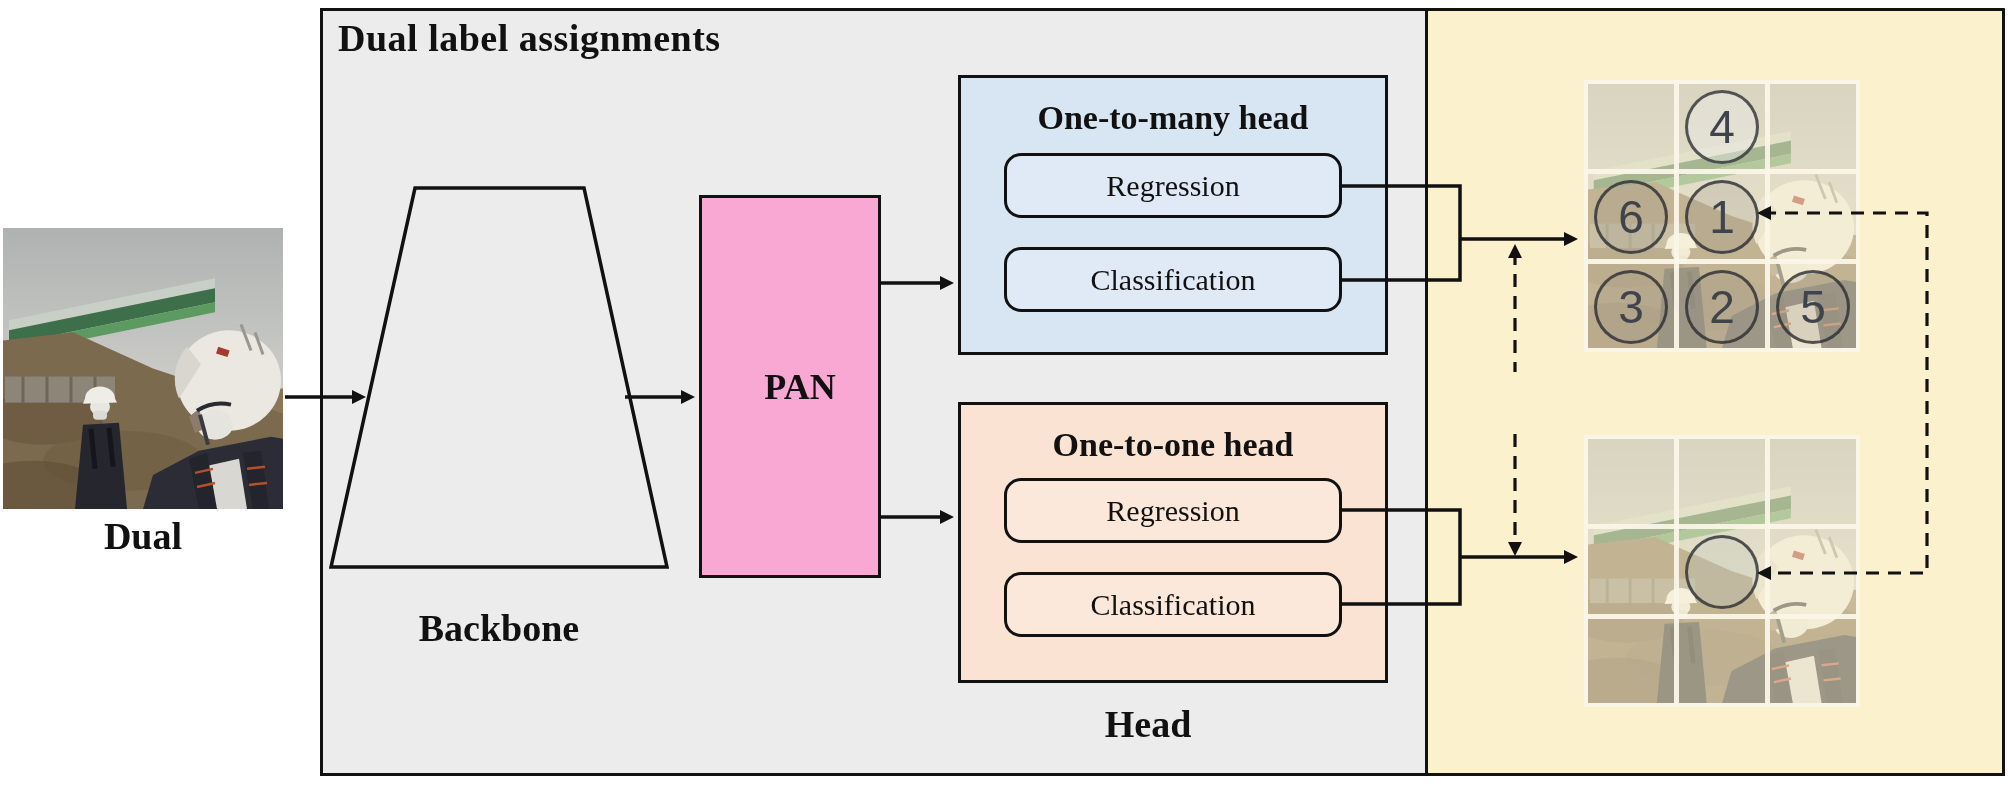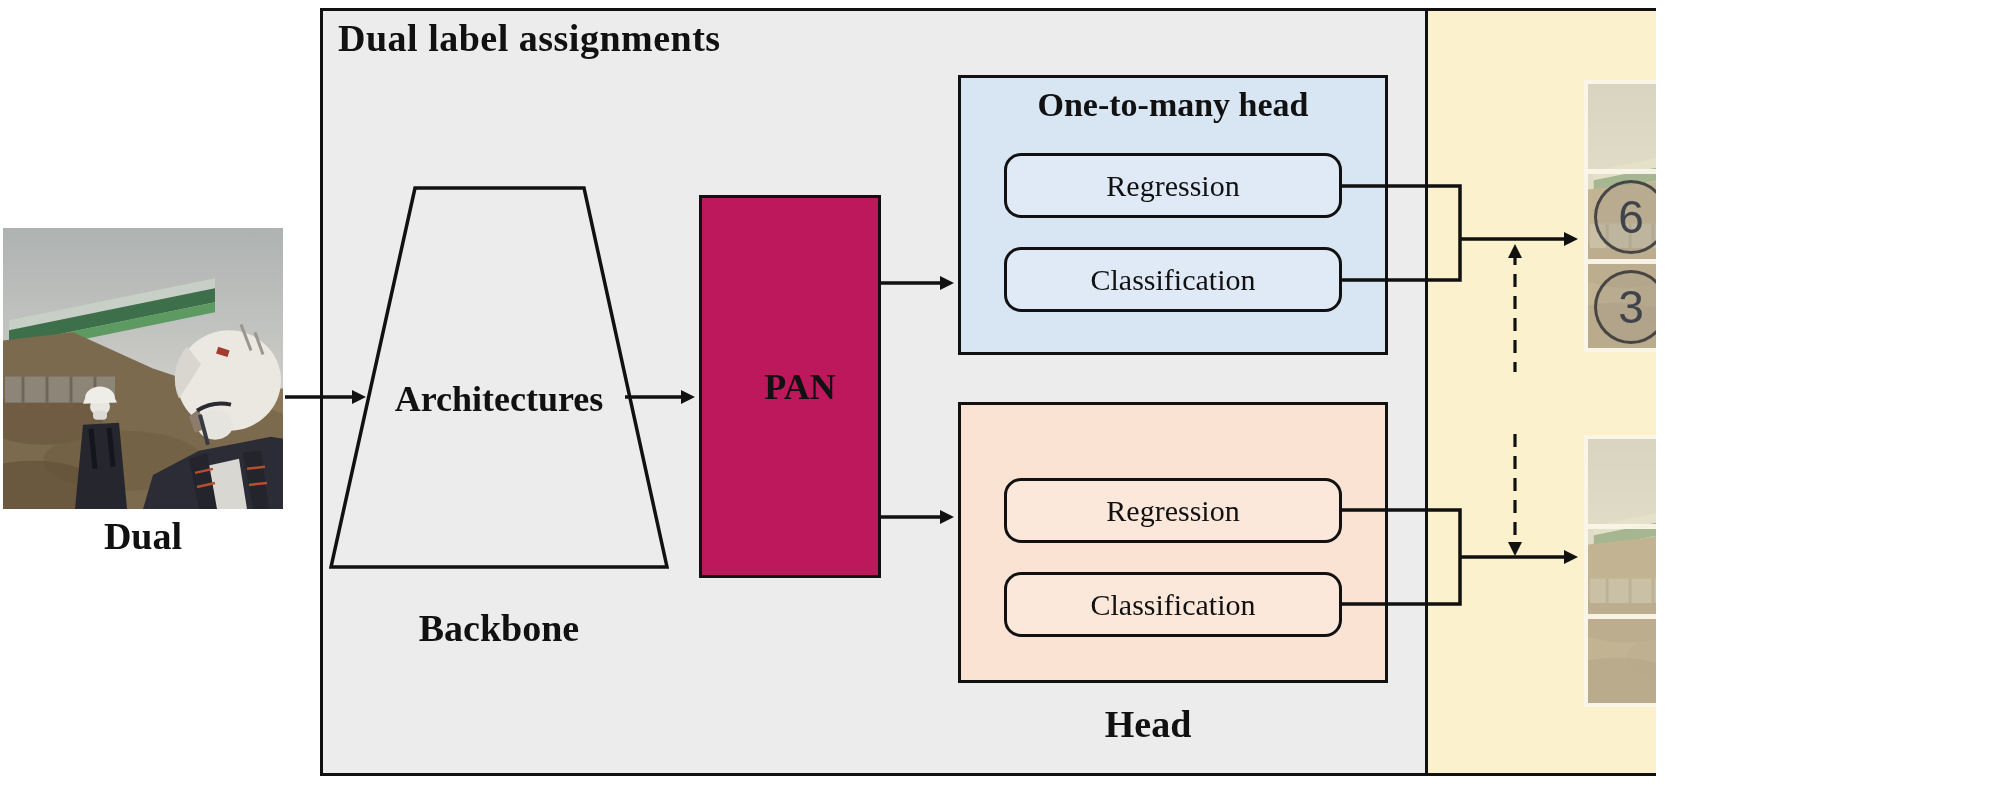--- a/index.html
+++ b/index.html
@@ -1,32 +1,32 @@
 <!DOCTYPE html>
 <html><head>
 <meta charset="utf-8">
 <style>
   html,body{margin:0;padding:0;background:#ffffff;}
-  .canvas{position:relative;width:1656px;height:785px;background:#fff;overflow:hidden;
-          font-family:"Liberation Serif",serif;color:#111;}
+  .canvas{position:relative;width:2008px;height:785px;background:#fff;overflow:hidden;
+          font-family:"Liberation Serif",serif;color:#111;border-radius:19px;}
   
   .panel{position:absolute;box-sizing:border-box;border:3px solid #111;}
   .panel.gray{left:320px;top:8px;width:1108px;height:768px;background:#ececec;z-index:0;}
   .panel.cream{left:1425px;top:8px;width:580px;height:768px;background:#fbf1cc;z-index:0;}
   .panel-title{position:absolute;z-index:2;font-weight:bold;font-size:38px;letter-spacing:.5px;}
   
   .cap{position:absolute;z-index:2;font-weight:bold;font-size:38px;text-align:center;}
   
   .block{position:absolute;box-sizing:border-box;border:3.5px solid #111;z-index:1;}
-  .pan-box{left:699px;top:195px;width:182px;height:383px;background:#be185d;
+  .pan-box{left:699px;top:195px;width:182px;height:383px;background:#f9a8d4;
            display:flex;align-items:center;justify-content:center;font-weight:bold;font-size:36px;padding-left:20px;}
   .head-box{z-index:1;}
   .head-box.blue{left:958px;top:75px;width:430px;height:280px;background:#d8e6f3;}
   .head-box.peach{left:958px;top:402px;width:430px;height:281px;background:#fbe3d4;}
-  .head-title{position:absolute;z-index:2;width:430px;text-align:center;font-weight:bold;font-size:34px;}
+  .head-title{position:absolute;z-index:2;width:430px;text-align:center;font-weight:bold;font-size:34px;margin-top:13px;}
   .inner-box{position:absolute;z-index:2;left:1004px;width:338px;height:65px;box-sizing:border-box;
              border:3.5px solid #111;border-radius:17px;display:flex;align-items:center;justify-content:center;
              font-size:30px;}
   .inner-box.blue{background:#dfeaf6;}
   .inner-box.peach{background:#fce8da;}
   
   .trap{position:absolute;left:329px;top:186px;z-index:1;}
   .trap-label{position:absolute;left:331px;top:378px;width:336px;text-align:center;z-index:2;
               font-weight:bold;font-size:36px;}
   
@@ -112,31 +112,31 @@
   <div class="photo-frame">
     <svg viewBox="0 0 280 280" preserveAspectRatio="none">
         <use href="#sitePhoto"></use>
       </svg>
   </div>
   <div class="cap" style="left:23px;top:514px;width:240px;">Dual</div>
 
   <svg class="trap" width="340" height="385">
     <polygon points="86,2 255,2 338,381 2,381" fill="#ececec" stroke="#111" stroke-width="3.5"></polygon>
   </svg>
-  <div class="trap-label">Architectures</div>
   <div class="cap" style="left:349px;top:606px;width:300px;">Backbone</div>
 
   <div class="block pan-box">PAN</div>
 
   <div class="block head-box blue"></div>
   <div class="head-title" style="left:958px;top:86px;">One-to-many head</div>
   <div class="inner-box blue" style="top:153px;">Regression</div>
   <div class="inner-box blue" style="top:247px;">Classification</div>
 
   <div class="block head-box peach"></div>
+  <div class="head-title" style="left:958px;top:413px;">One-to-one head</div>
   <div class="inner-box peach" style="top:478px;">Regression</div>
   <div class="inner-box peach" style="top:572px;">Classification</div>
 
   <div class="cap" style="left:1023px;top:702px;width:250px;">Head</div>
 
   <div class="grid top">
     <svg class="gphoto" viewBox="0 0 280 280" preserveAspectRatio="none">
         <use href="#sitePhoto"></use>
       </svg>
     <div class="wash"></div>

